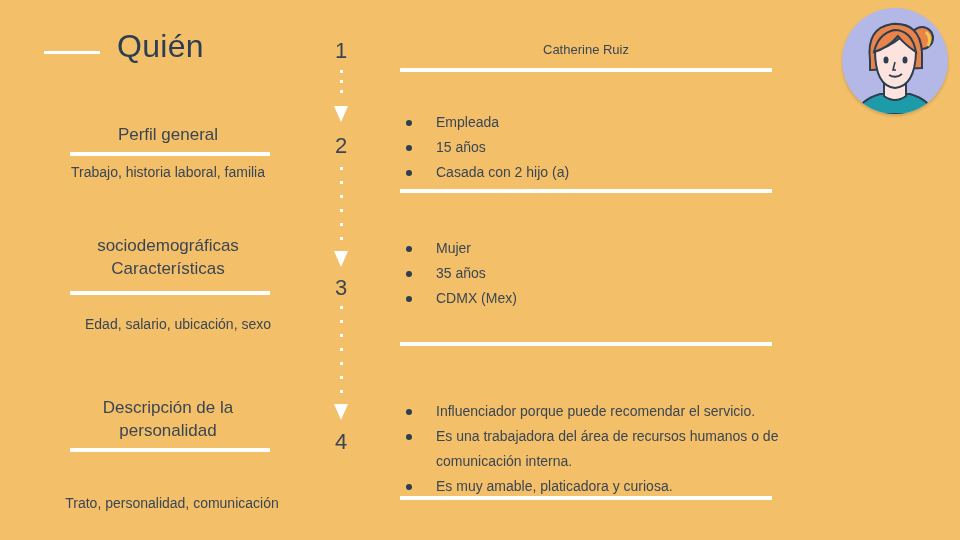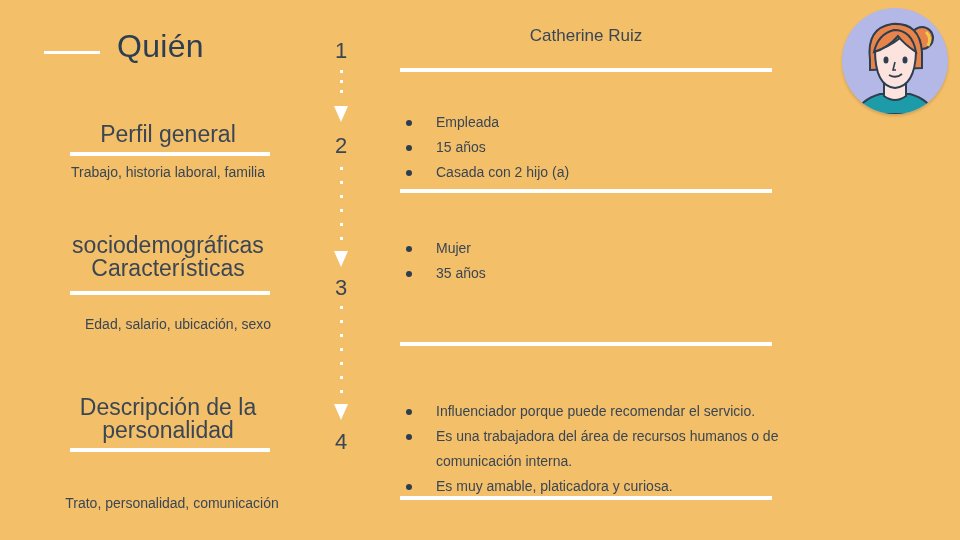--- a/index.html
+++ b/index.html
@@ -9,36 +9,36 @@
     font-family: "Liberation Sans", "DejaVu Sans", sans-serif;
     color: #34495E;
     position: relative;
   }
   .abs { position: absolute; }
   .white-bar { position: absolute; height: 4px; background: #FFFFFF; }
   .title {
     left: 117px; top: 28px; font-size: 32px; color: #2C3E50; letter-spacing: 0.3px;
   }
   .left-heading {
-    position: absolute; width: 300px; text-align: center; font-size: 23px; line-height: 23px; color: #3A4654;
+    position: absolute; width: 300px; text-align: center; font-size: 17px; line-height: 23px; color: #3A4654;
   }
   .left-sub {
     position: absolute; width: 320px; text-align: center; font-size: 14px; color: #3A4654;
   }
   .step-num {
     position: absolute; width: 30px; text-align: center; font-size: 22px; color: #3A4654; left: 326px;
   }
   .dot { position: absolute; left: 340px; width: 3px; height: 3px; background: #FFFFFF; }
   .arrow {
     position: absolute; left: 334px; width: 0; height: 0;
     border-left: 7px solid transparent; border-right: 7px solid transparent;
     border-top: 16px solid #FFFFFF;
   }
   .name {
-    left: 400px; width: 372px; top: 26px; text-align: center; font-size: 17px; color: #3A4654;
+    left: 400px; width: 372px; top: 42px; text-align: center; font-size: 13px; color: #3A4654;
   }
   ul.bullets {
     position: absolute; left: 403px; margin: 3px; padding: 0; list-style: none;
     font-size: 14px; line-height: 25px; color: #3A4654;
   }
   ul.bullets li { position: relative; padding-left: 30px; }
   ul.bullets li .b {
     position: absolute; left: 0; top: 10px; width: 6px; height: 6px; border-radius: 50%; background: #2C3E50;
   }
   .avatar {
@@ -96,20 +96,21 @@
 <div class="left-heading" style="left:18px; top:234px;">
   <div>sociodemográficas</div>
   <div>Características</div>
 </div>
 <div class="white-bar" style="left:70px; top:291px; width:200px;"></div>
 <div class="left-sub" style="left:18px; top:316px;">Edad, salario, ubicación, sexo</div>
 
 <ul class="bullets" style="top:233px;">
   <li><span class="b"></span><span>Mujer</span></li>
   <li><span class="b"></span><span>35 años</span></li>
+  <li><span class="b"></span><span>CDMX (Mex)</span></li>
 </ul>
 <div class="white-bar" style="left:400px; top:342px; width:372px;"></div>
 
 <div class="left-heading" style="left:18px; top:396px;">
   <div>Descripción de la</div>
   <div>personalidad</div>
 </div>
 <div class="white-bar" style="left:70px; top:448px; width:200px;"></div>
 <div class="left-sub" style="left:12px; top:459px;margin-top:36px;">Trato, personalidad, comunicación</div>
 

